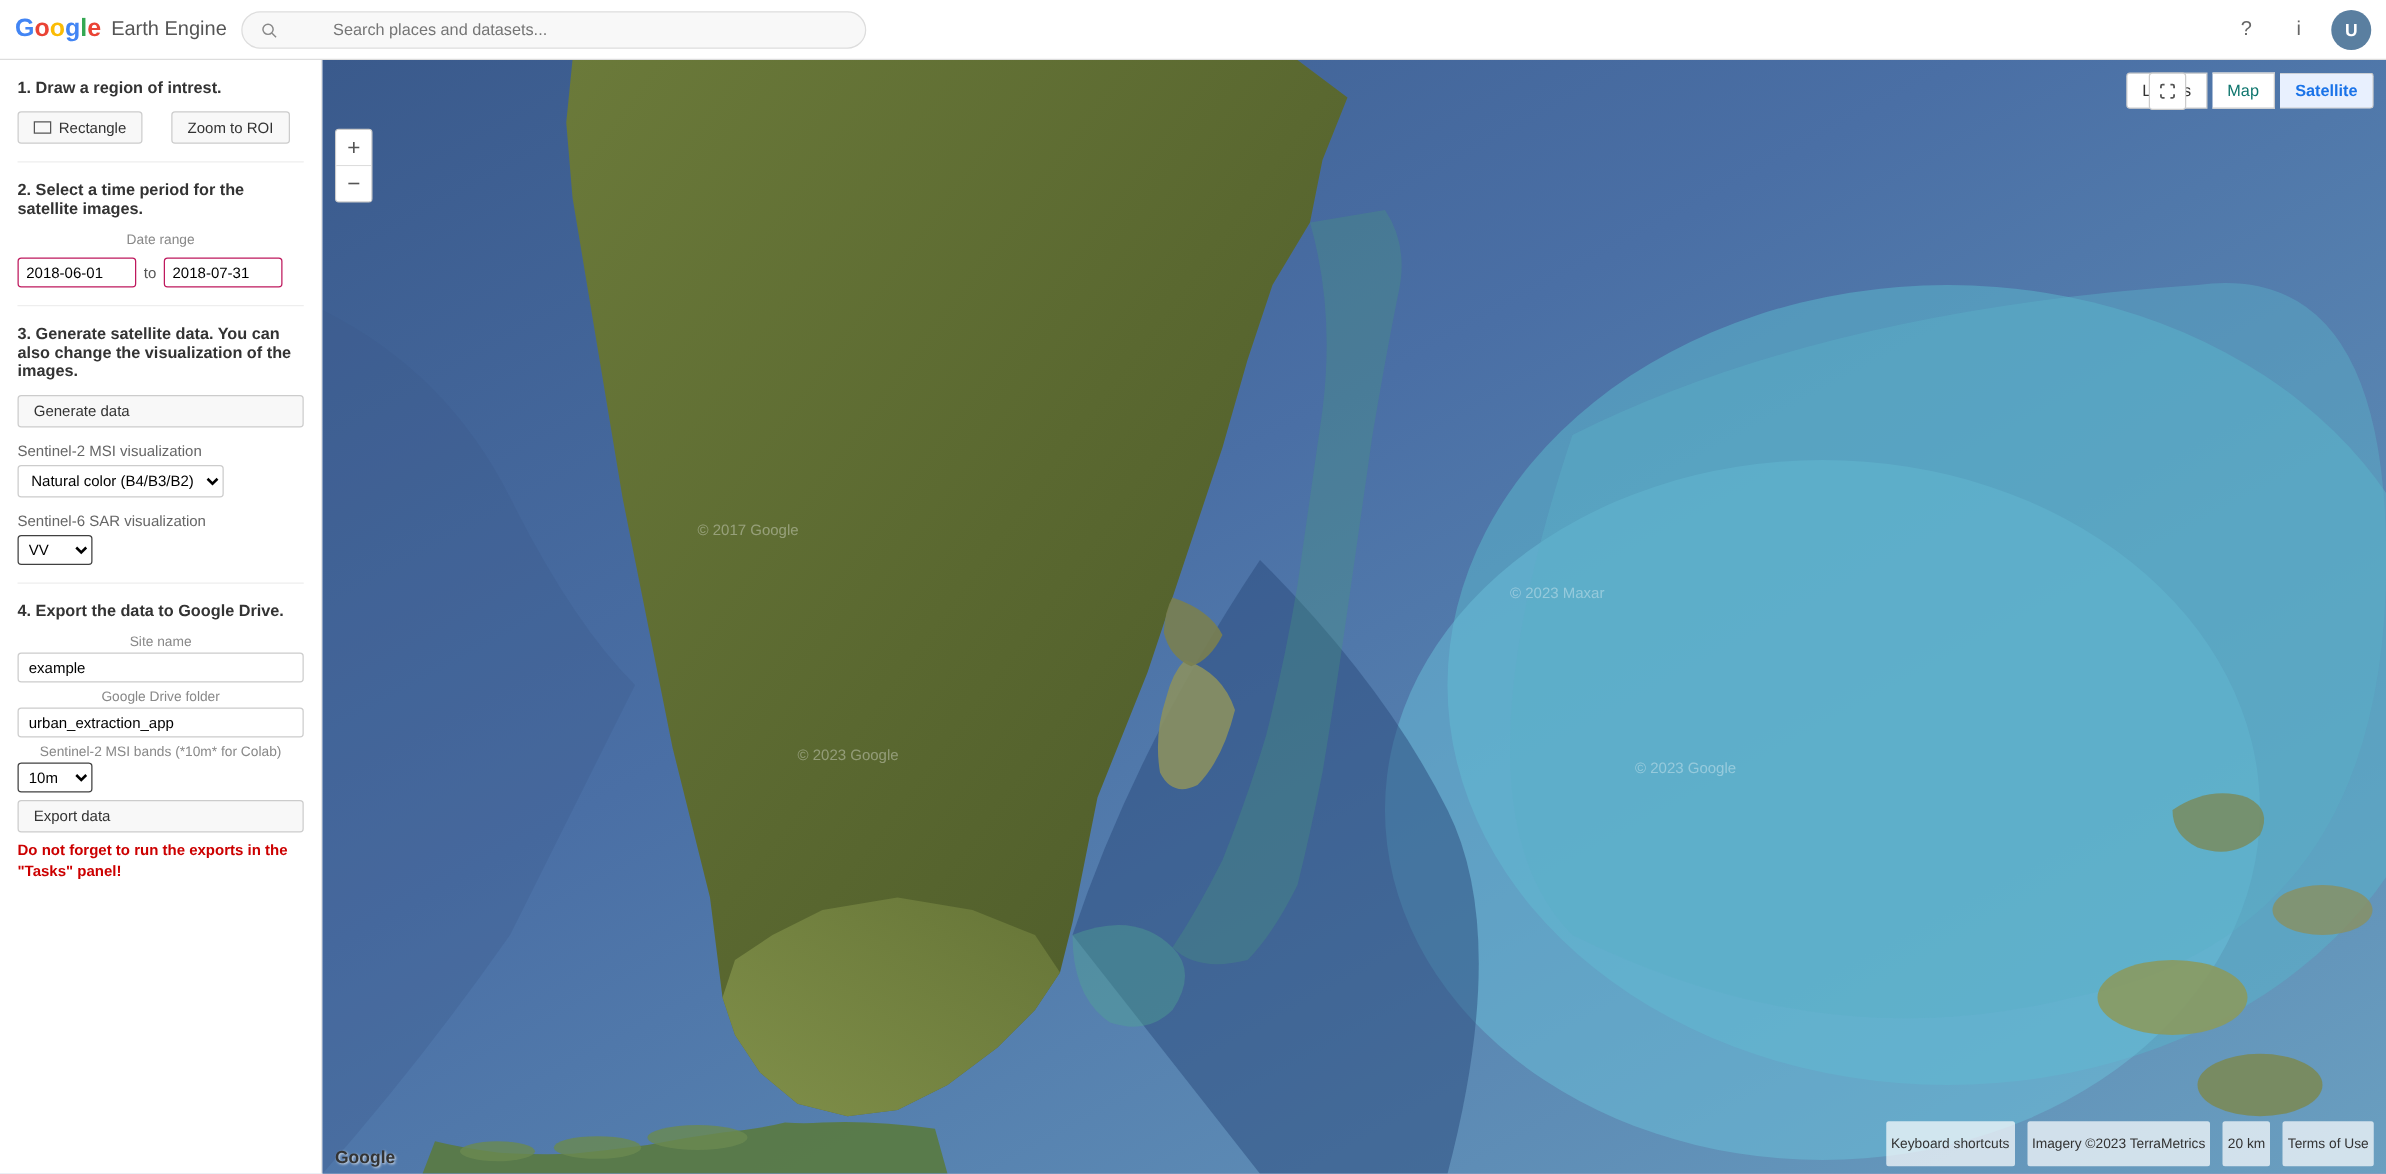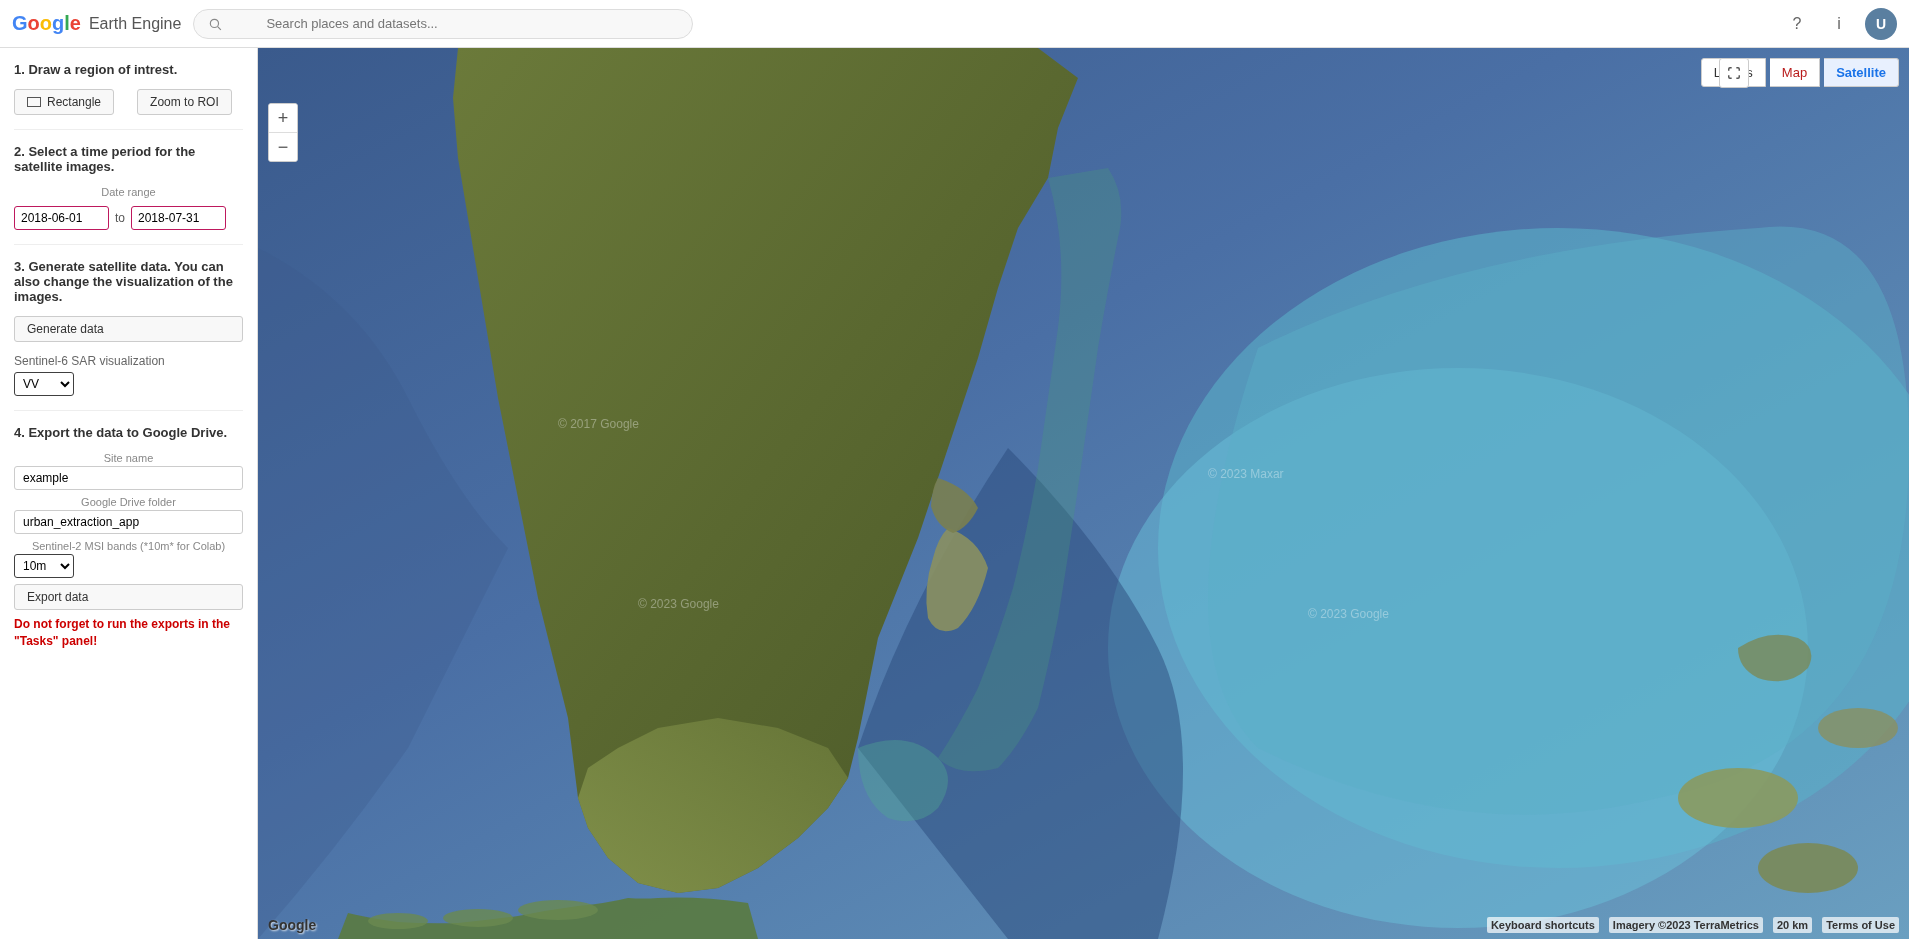--- a/index.html
+++ b/index.html
@@ -253,21 +253,21 @@
       cursor: pointer;
       color: #333;
     }
     .map-type-btn {
       background: #fff;
       border: 1px solid #ccc;
       border-left: none;
       padding: 6px 12px;
       font-size: 13px;
       cursor: pointer;
-      color: #b91c1c;
+      color: #0f766e;
     }
     .map-type-btn.active {
       background: #e8f0fe;
       color: #1a73e8;
       font-weight: 600;
     }
     .map-type-btn:last-child {
       border-radius: 0 3px 3px 0;
     }
 
@@ -317,23 +317,22 @@
 
     #map-bottom-right {
       font-size: 11px;
       color: #333;
       display: flex;
       gap: 10px;
       align-items: center;
     }
     .map-attr-text {
       background: rgba(255,255,255,0.7);
-      padding: 2px 4px;
+      padding: 12px 4px;
       border-radius: 2px;
-      font-weight: bold;
     }
 
     #fullscreen-icon-btn {
       position: absolute;
       top: 10px;
       right: 160px;
       background: #fff;
       border: 1px solid #ccc;
       border-radius: 3px;
       width: 30px;
@@ -407,20 +406,29 @@
     </div>
 
     <hr class="divider">
 
     <div class="step-section">
       <div class="section-title">3. Generate satellite data. You can also change the visualization of the images.</div>
       <button class="btn">
         <span>Generate data</span>
       </button>
 
+      <div style="margin-top:6px;">
+        <div class="section-subtitle">Sentinel-2 MSI visualization</div>
+        <select class="viz-select">
+          <option>Natural color (B4/B3/B2)</option>
+          <option>False color (B8/B4/B3)</option>
+          <option>NDVI</option>
+          <option>EVI</option>
+        </select>
+      </div>
 
       <div style="margin-top:6px;">
         <div class="section-subtitle">Sentinel-6 SAR visualization</div>
         <select class="small-select">
           <option>VV</option>
           <option>VH</option>
           <option>VV/VH</option>
         </select>
       </div>
     </div>

